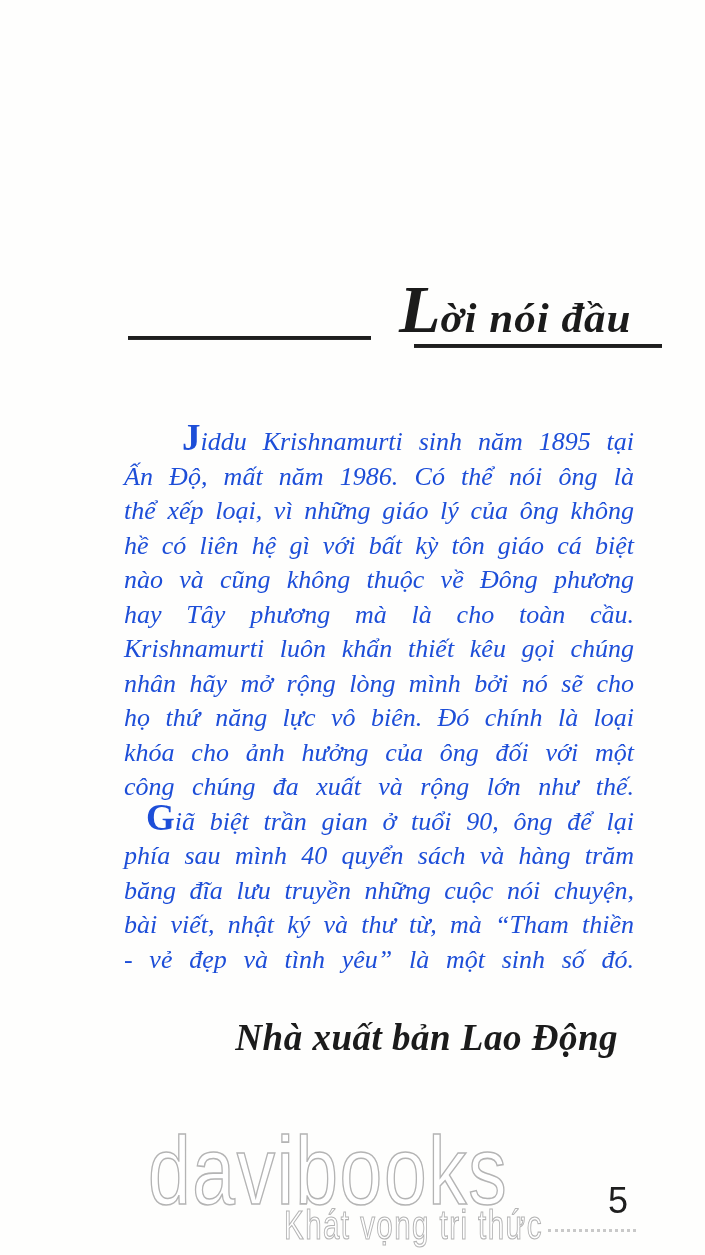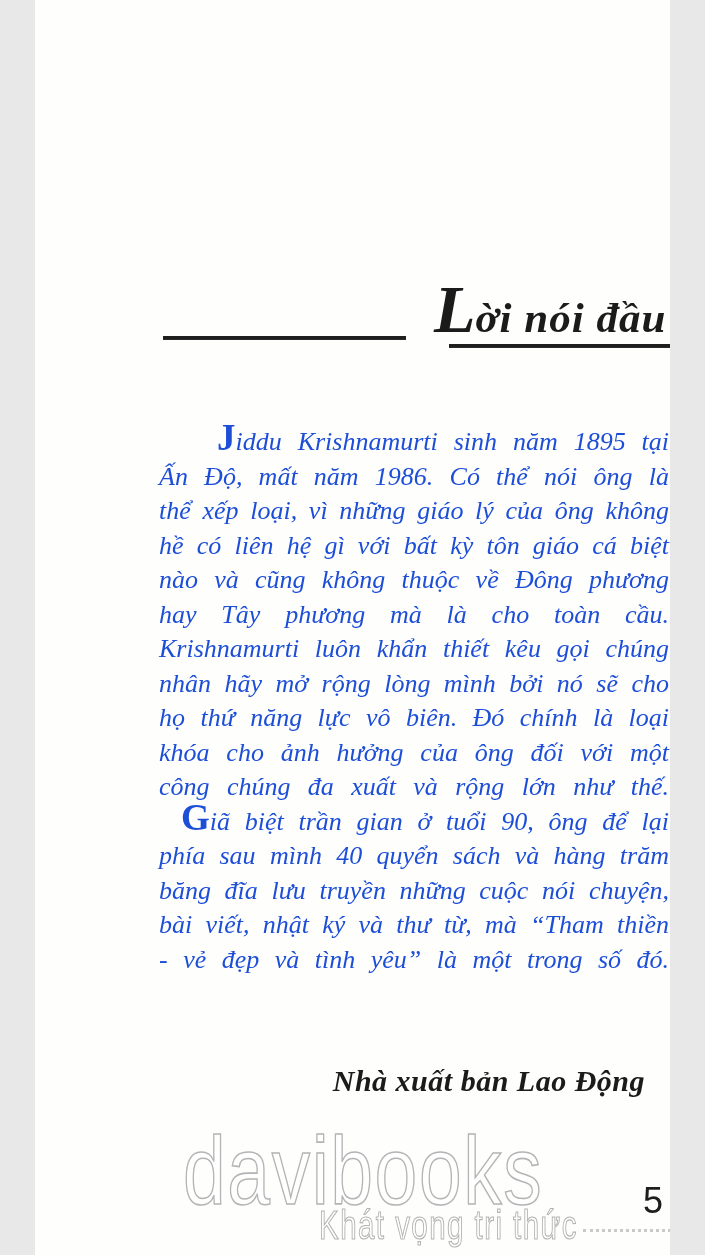--- a/index.html
+++ b/index.html
@@ -1,19 +1,19 @@
 <!DOCTYPE html>
 <html><head>
 <meta charset="utf-8">
 <style>
   * { margin: 0; padding: 0; box-sizing: border-box; }
   html, body { background: #e8e8e8; }
   .page {
     position: relative;
-    width: 635px;
+    width: 705px;
     height: 1255px;
     margin: 0 auto;
     background: #fefefd;
     overflow: hidden;
     color: #1b1b1b;
     font-family: "Liberation Serif", serif;
   }
 
   
   .double-rule {
@@ -67,29 +67,28 @@
     font-style: normal;
     font-weight: 700;
     font-size: 37px;
     line-height: 1px;
     vertical-align: baseline;
   }
 
   
   .signature {
     position: absolute;
-    left: 112px;
+    left: 120px;
     top: 1016px;
     width: 498px;
     text-align: right;
     font-style: italic;
     font-weight: 700;
-    font-size: 30px;
+    font-size: 37px;
     letter-spacing: 0.5px;
-    margin-top: 48px;
   }
 
   
   .wm {
     position: absolute;
     font-family: "Liberation Sans", sans-serif;
     color: #ffffff;
     -webkit-text-stroke: 1.6px #b4b4b4;
     transform-origin: left top;
     white-space: nowrap;
@@ -148,21 +147,21 @@
     <div class="line">Krishnamurti luôn khẩn thiết kêu gọi chúng</div>
     <div class="line">nhân hãy mở rộng lòng mình bởi nó sẽ cho</div>
     <div class="line">họ thứ năng lực vô biên. Đó chính là loại</div>
     <div class="line">khóa cho ảnh hưởng của ông đối với một</div>
     <div class="line">công chúng đa xuất và rộng lớn như thế.</div>
 
     <div class="line indent-2"><span class="drop-initial">G</span><span>iã biệt trần gian ở tuổi 90, ông để lại</span></div>
     <div class="line">phía sau mình 40 quyển sách và hàng trăm</div>
     <div class="line">băng đĩa lưu truyền những cuộc nói chuyện,</div>
     <div class="line">bài viết, nhật ký và thư từ, mà “Tham thiền</div>
-    <div class="line">- vẻ đẹp và tình yêu” là một trong số đó.</div>
+    <div class="line">- vẻ đẹp và tình yêu” là một sinh số đó.</div>
 
   </div>
 
   <div class="signature">Nhà xuất bản Lao Động</div>
 
   <div class="wm wm-title">davibooks</div>
   <div class="wm wm-tagline">Khát vọng tri thức</div>
   <div class="wm-dots"></div>
 
   <div class="page-number">5</div>

